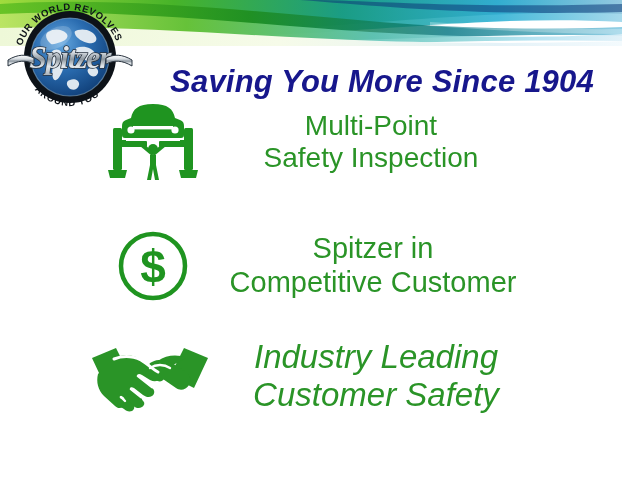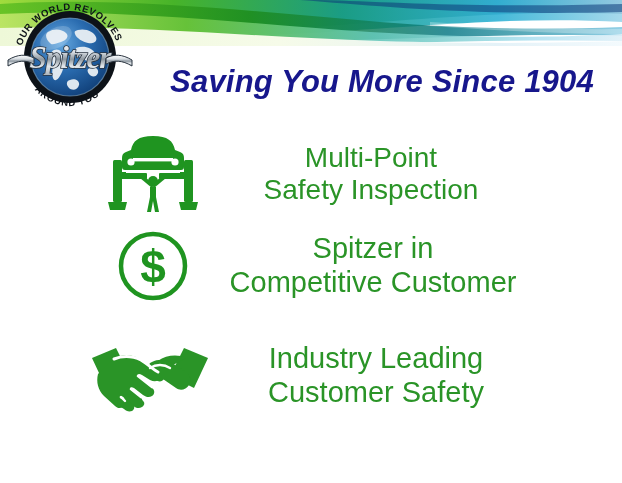--- a/index.html
+++ b/index.html
@@ -75,21 +75,21 @@
     color: #2a9427;
     line-height: 1.16;
   }
   .feature-text .line {
     display: block;
     white-space: nowrap;
   }
 
   #feature-inspection {
     left: 92px;
-    top: 126px;
+    top: 94px;
     width: 436px;
     height: 96px;
   }
   #feature-inspection .feature-icon { width: 122px; }
   #feature-inspection .feature-text { font-size: 28px; }
 
   #feature-pricing {
     left: 92px;
     top: 218px;
     width: 440px;
@@ -98,21 +98,21 @@
   #feature-pricing .feature-icon { width: 122px; }
   #feature-pricing .feature-text { font-size: 29px; }
 
   #feature-service {
     left: 80px;
     top: 326px;
     width: 452px;
     height: 100px;
   }
   #feature-service .feature-icon { width: 140px; }
-  #feature-service .feature-text { font-size: 29px; }
+  #feature-service .feature-text { font-size: 33px; font-style: italic; }
 </style>
 </head>
 <body>
 
 <div id="slide">
 
   <div class="banner">
     <svg width="622" height="46" viewBox="0 0 622 46" xmlns="http://www.w3.org/2000/svg">
       <defs>
         <linearGradient id="gA" x1="0" y1="0" x2="1" y2="0">

